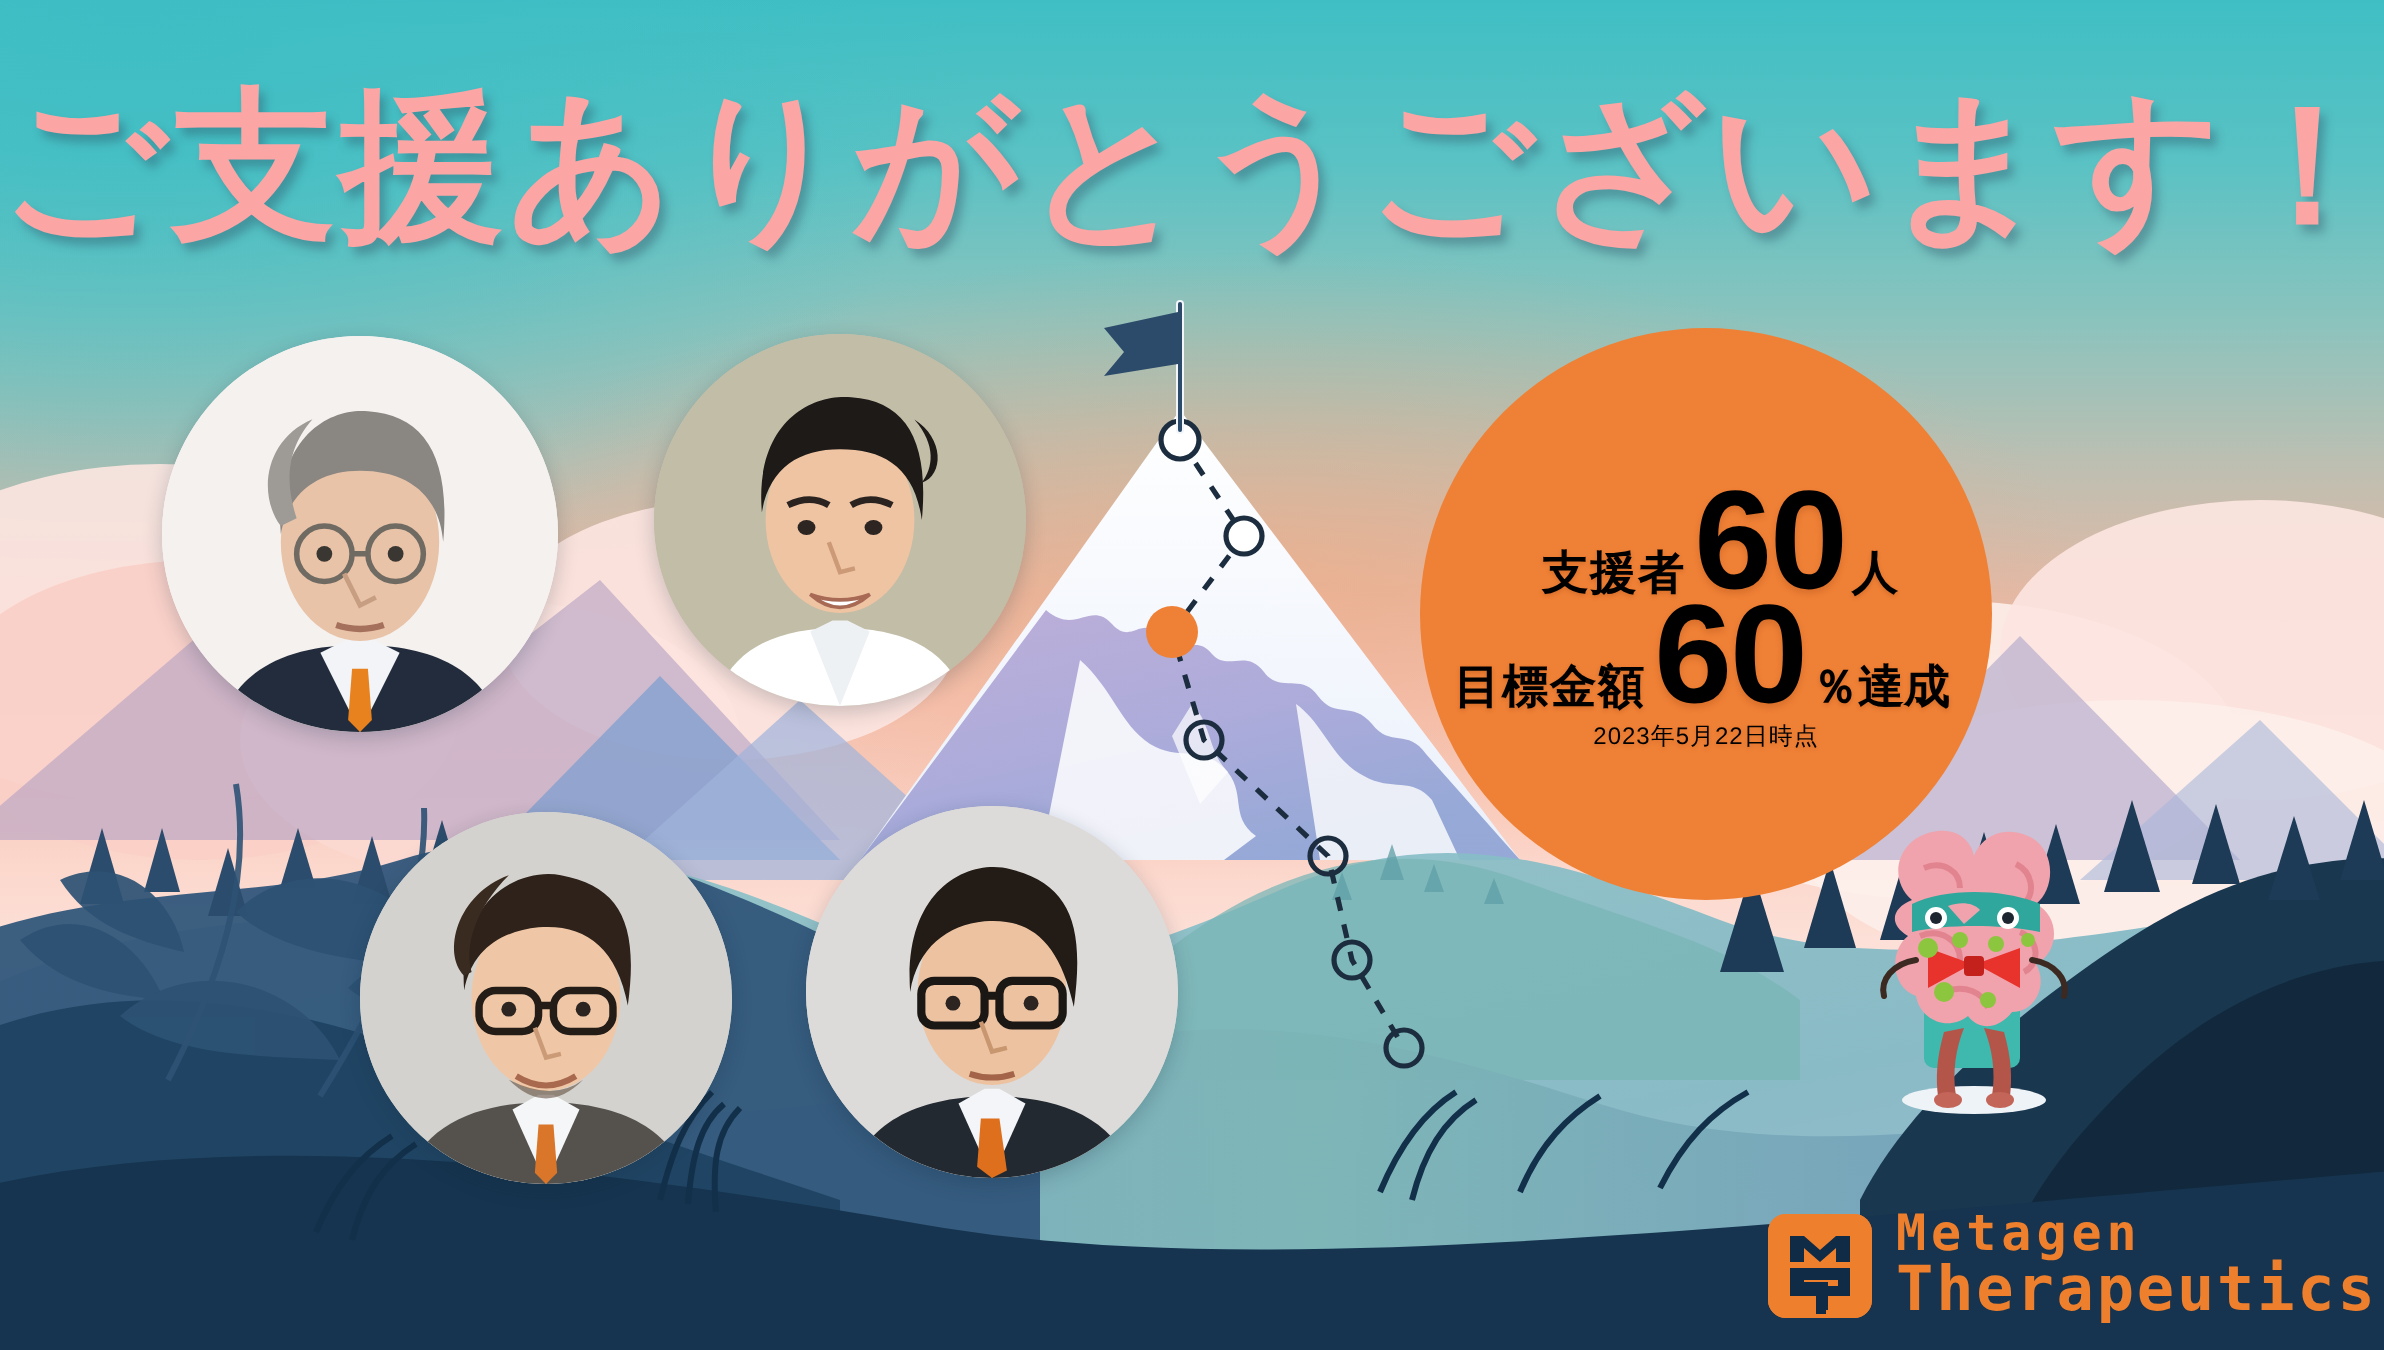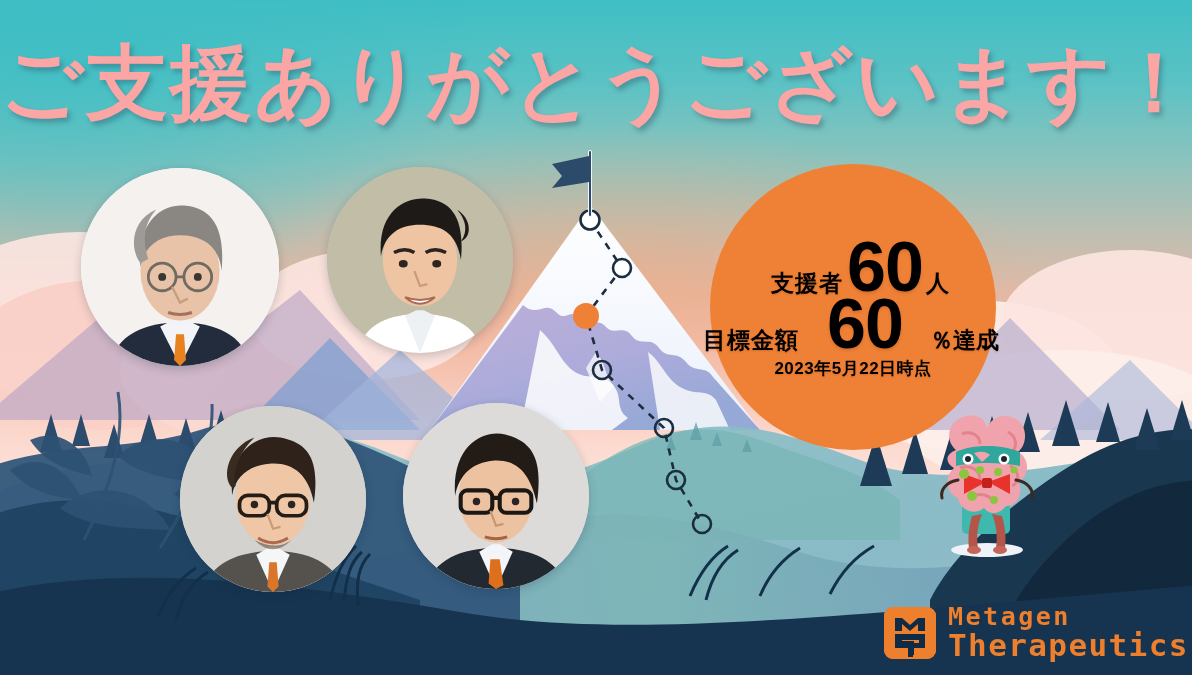--- a/index.html
+++ b/index.html
@@ -41,28 +41,28 @@
 
   
   .stat-circle{
     position:absolute;left:710px;top:164px;width:286px;height:286px;
     border-radius:50%;background:#ef8136;
     display:flex;flex-direction:column;align-items:center;justify-content:center;
     color:#000000;
   }
   .stat-row{display:flex;align-items:baseline;justify-content:center;white-space:nowrap;}
   .stat-row.r1{margin-left:14px;}
-  .stat-row.r2{margin-left:-4px;margin-top:-10px;gap:24px;}
+  .stat-row.r2{margin-left:-4px;margin-top:-10px;}
   .stat-lbl{font-size:23px;font-weight:700;letter-spacing:1px;
     text-shadow:0 1px 2px rgba(150,60,10,.28);}
   .stat-num{font-size:70px;font-weight:800;line-height:.95;margin:0 2px 0 4px;
     letter-spacing:-1px;text-shadow:0 2px 3px rgba(150,60,10,.25);}
   .stat-unit{font-size:23px;font-weight:700;margin-left:1px;
     text-shadow:0 1px 2px rgba(150,60,10,.28);}
-  .stat-date{font-size:17px;font-weight:700;letter-spacing:.5px;
+  .stat-date{font-size:12px;font-weight:400;letter-spacing:.5px;
     text-shadow:0 1px 2px rgba(150,60,10,.25);}
 
   
   .title{
     position:absolute;left:0;right:0;top:29px;
     font-size:82px;font-weight:800;color:#fca5a5;letter-spacing:2px;
     text-shadow:3px 4px 5px rgba(40,70,90,.35);
     white-space:nowrap;
   }
 

